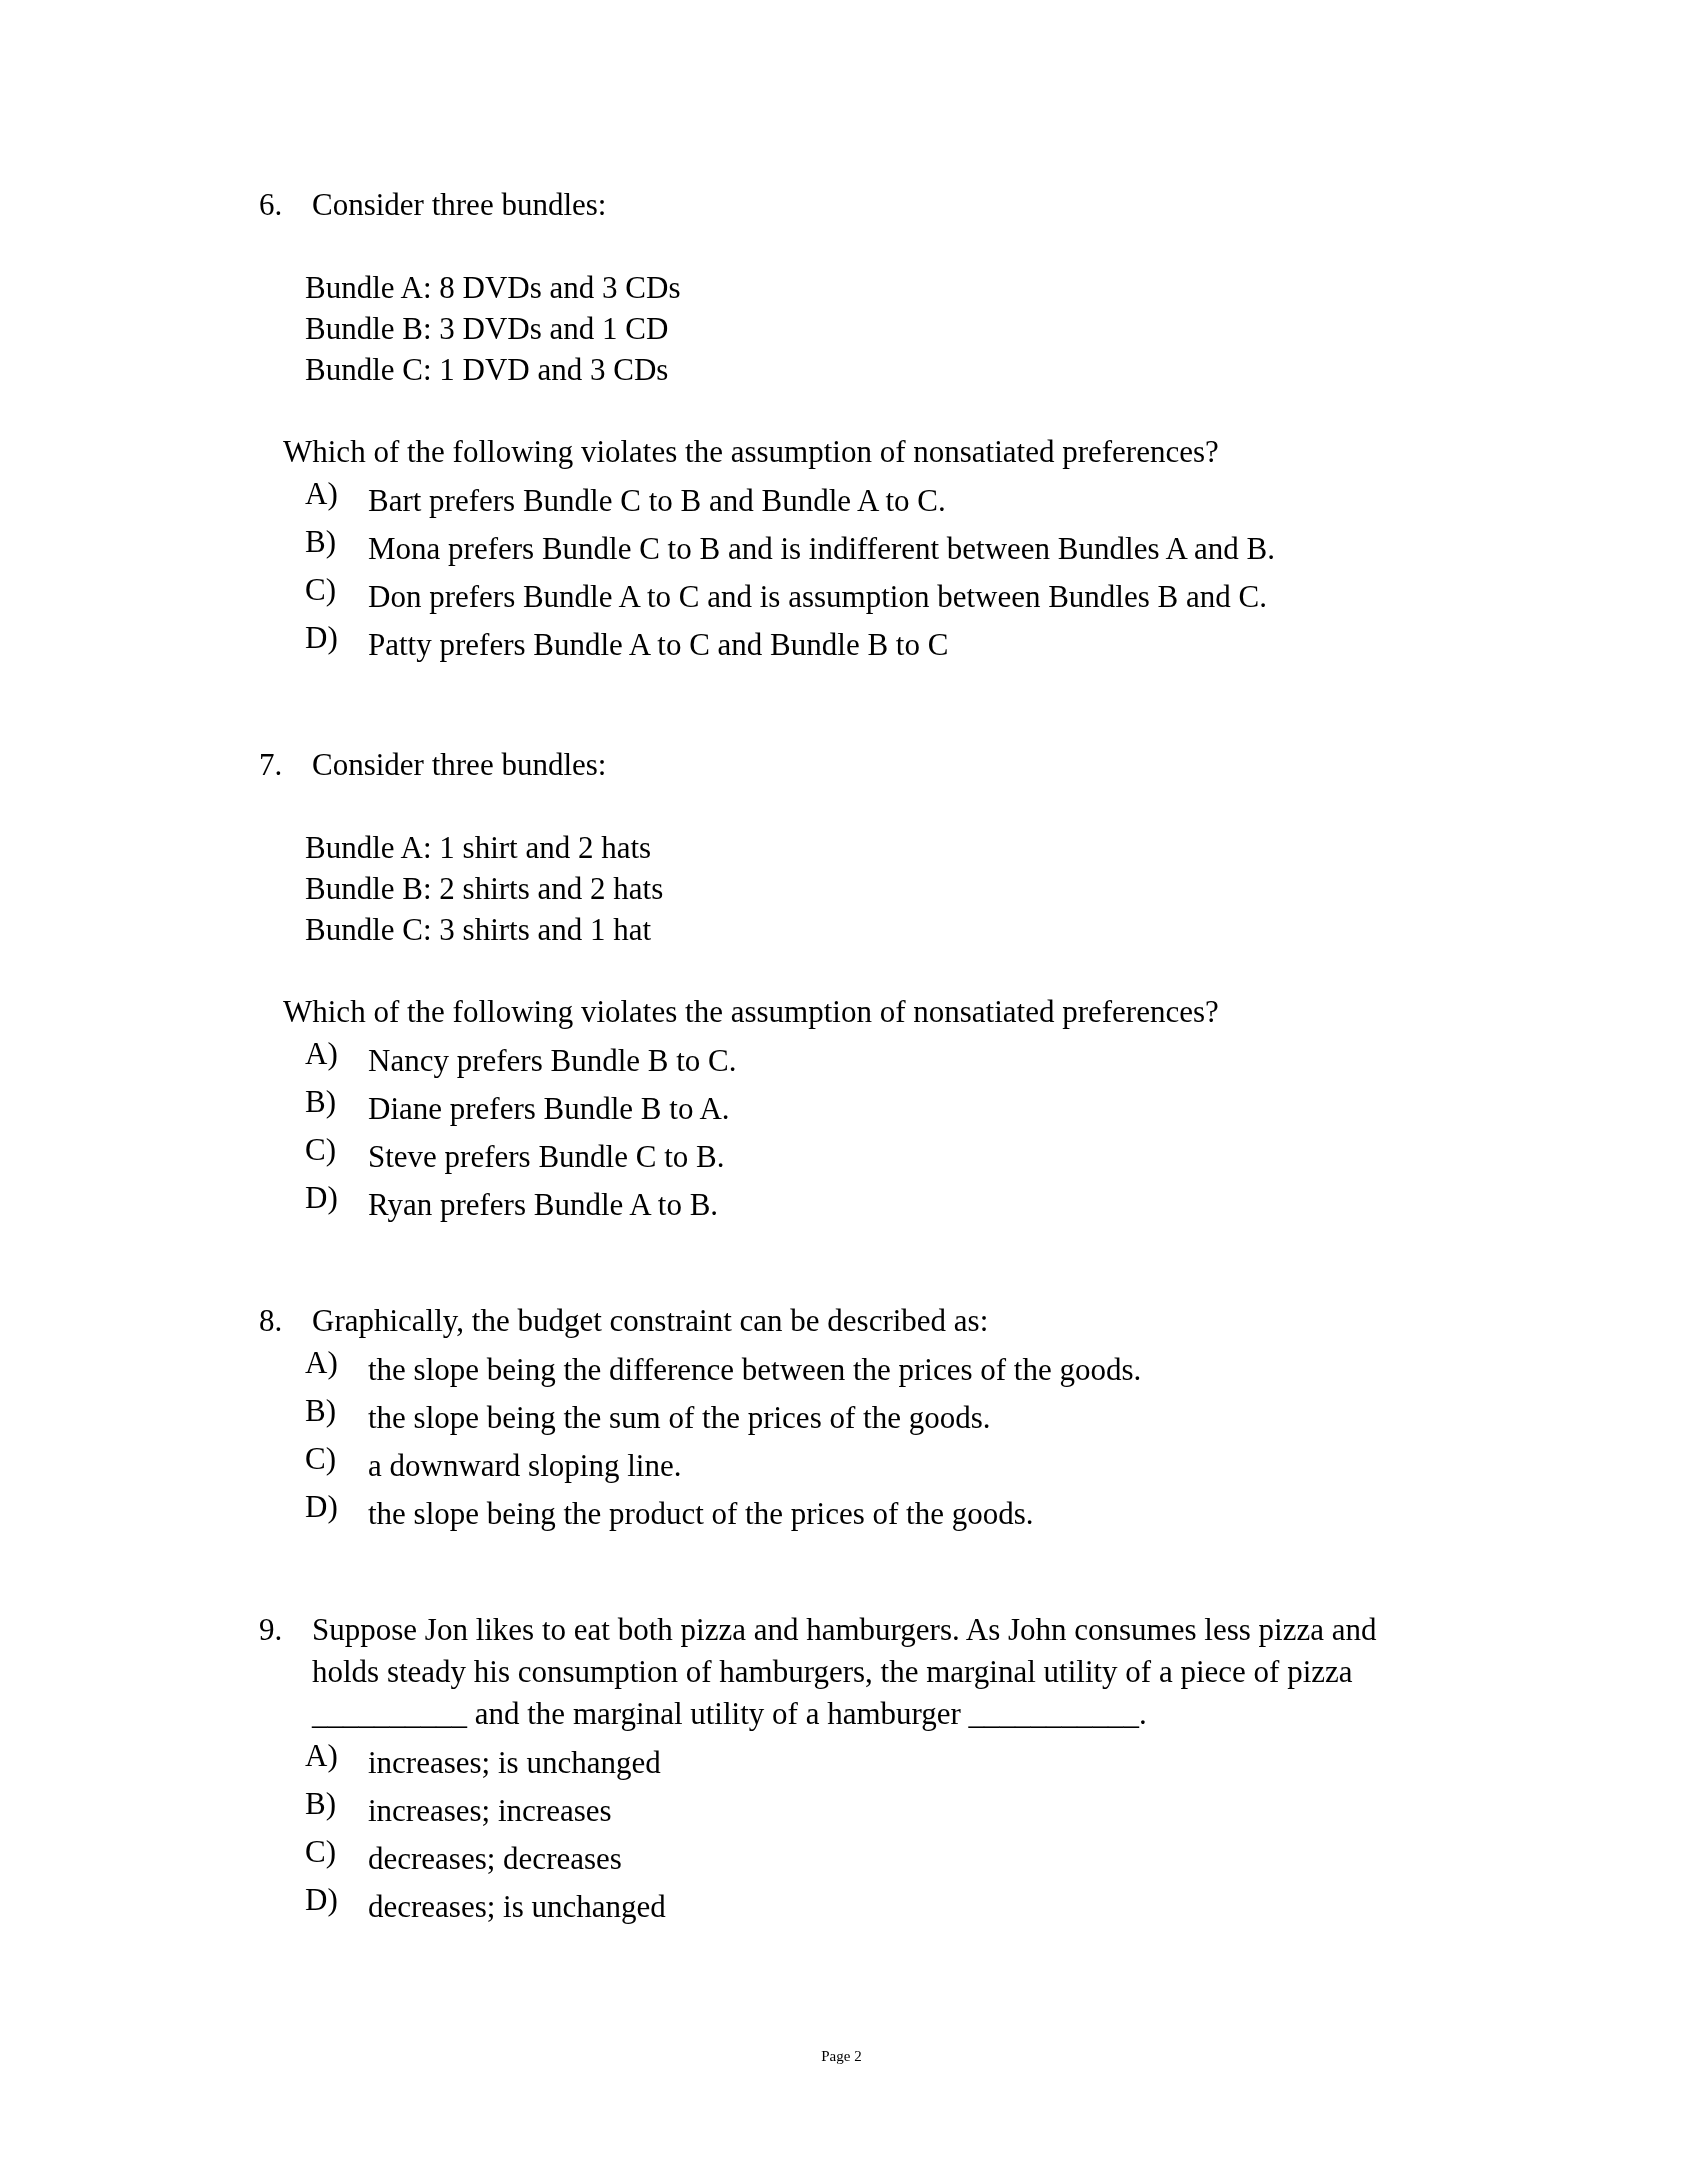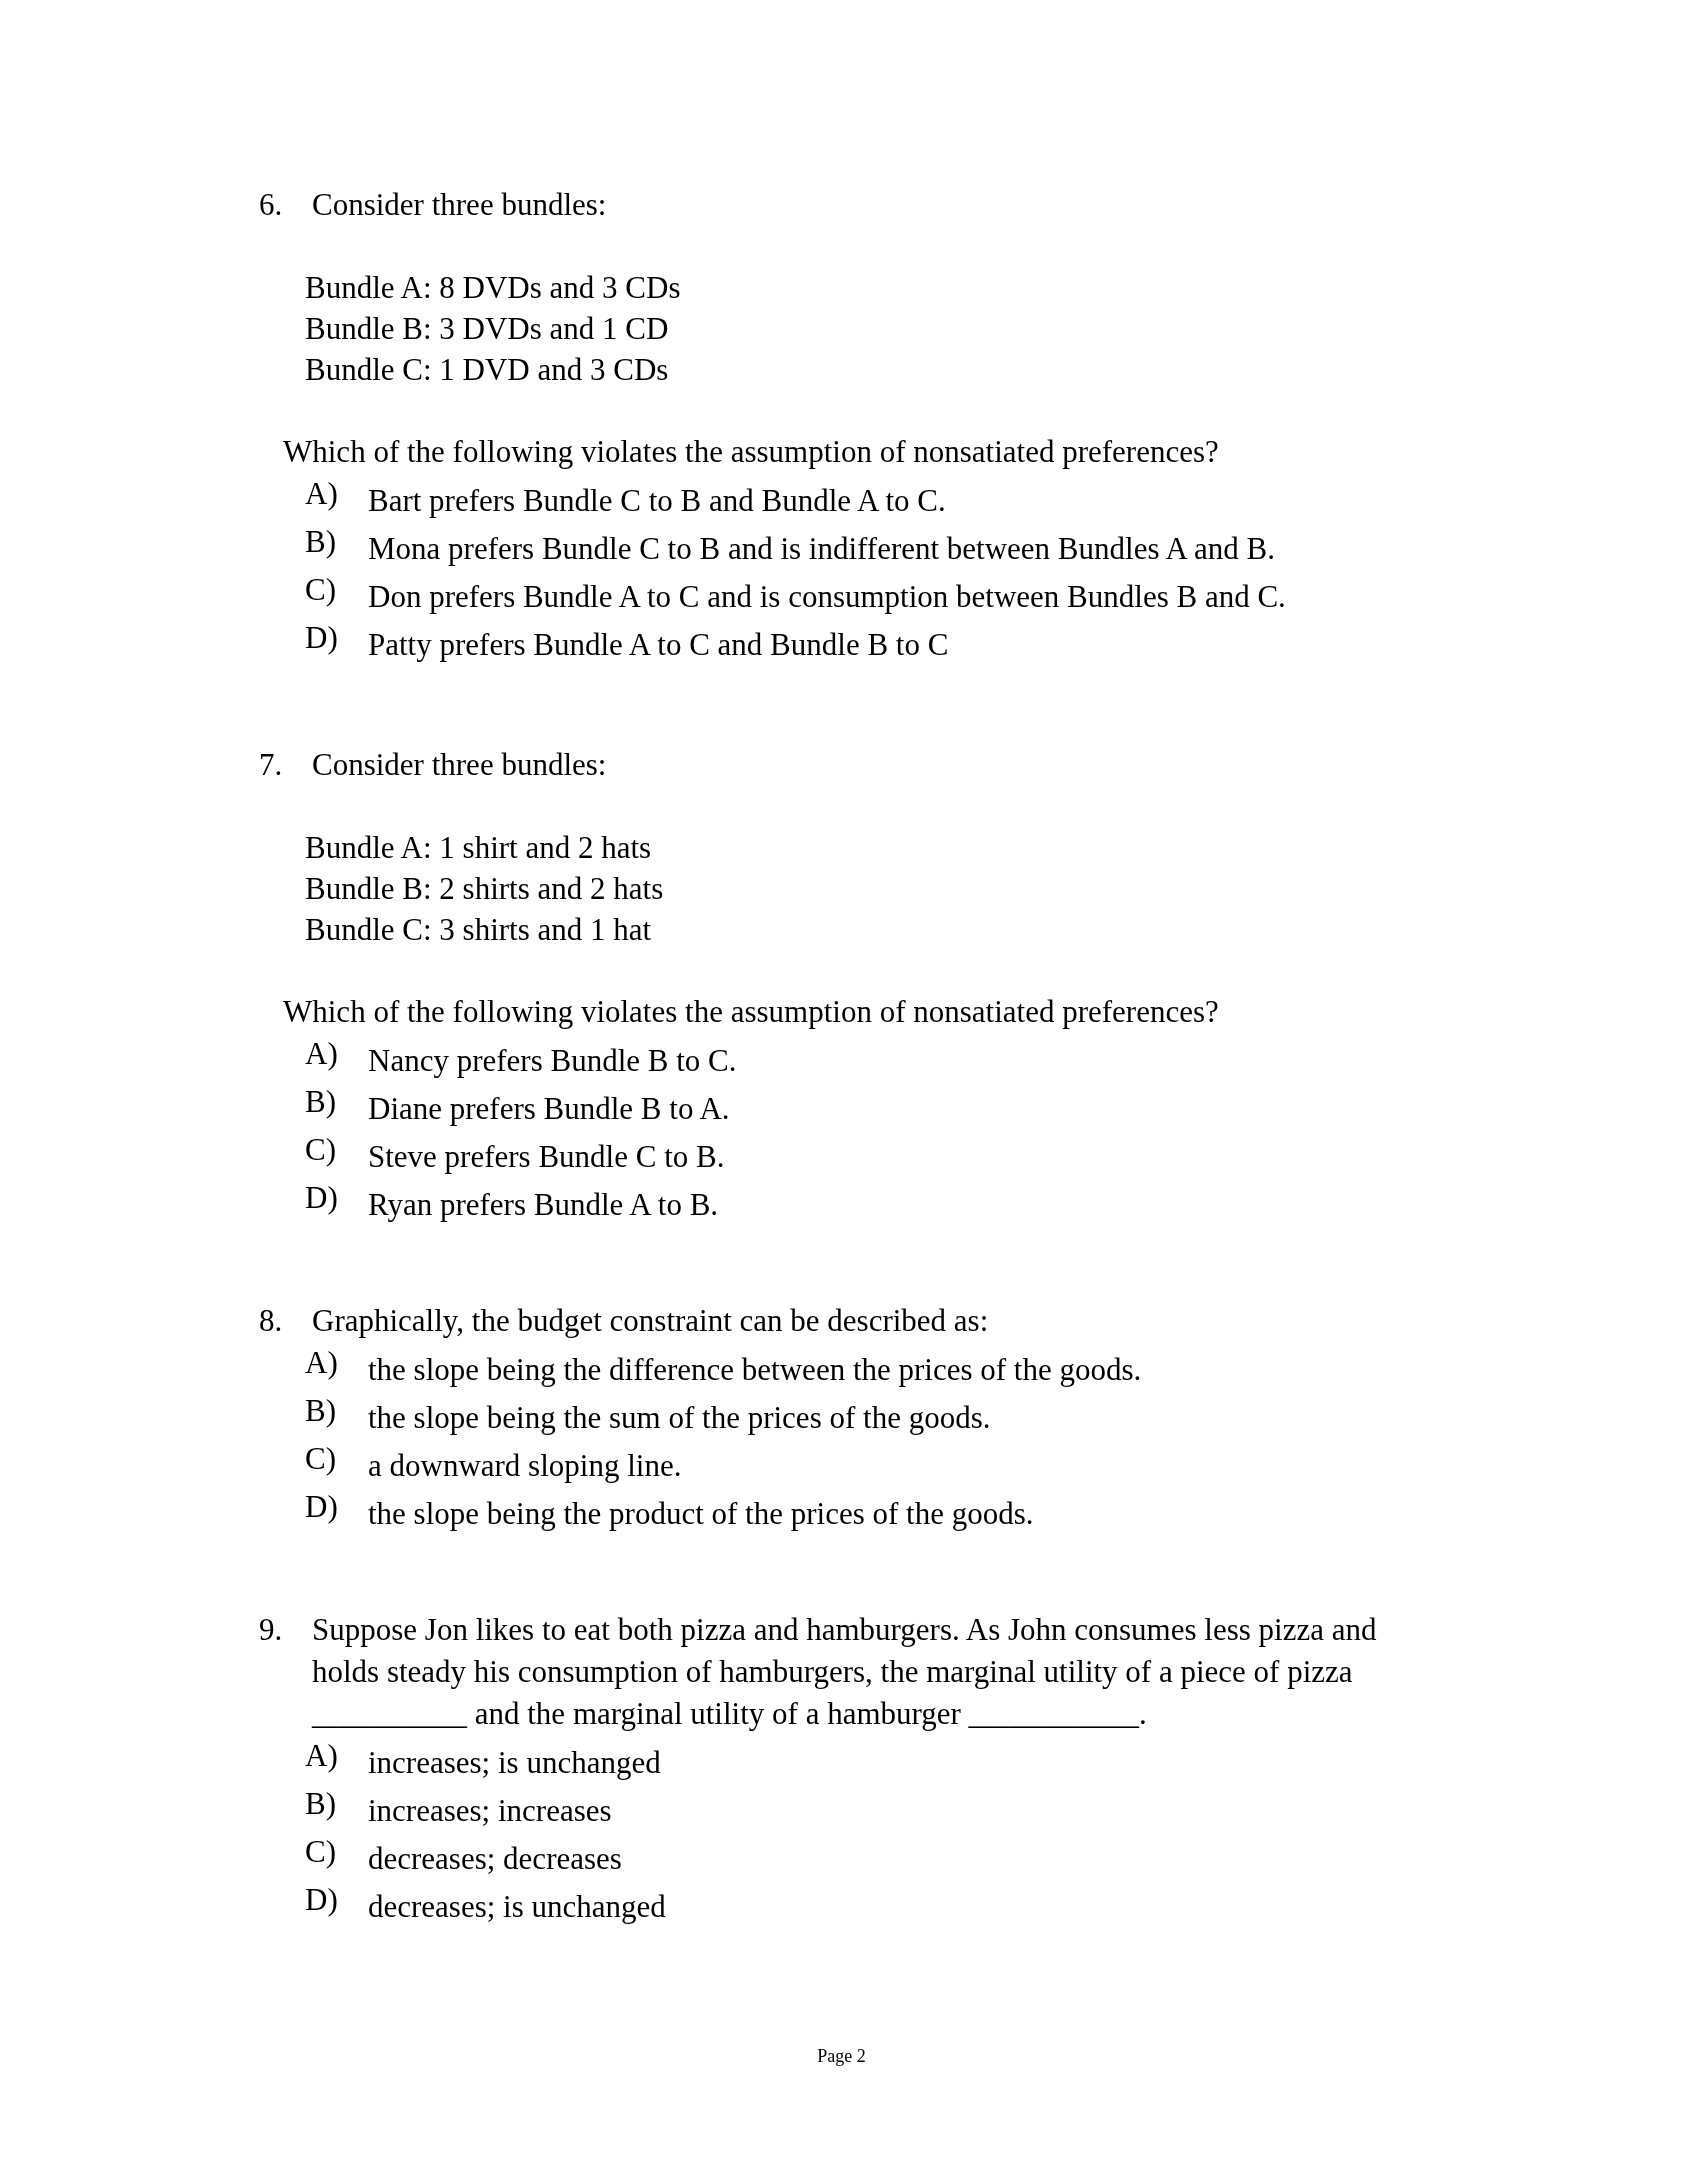--- a/index.html
+++ b/index.html
@@ -99,21 +99,21 @@
   .q-gap-lg { height: 79px; }
   .q-gap-md { height: 75px; }
 
   
   .footer {
     position: absolute;
     left: 0;
     top: 2041px;
     width: 1683px;
     text-align: center;
-    font-size: 18px;
+    font-size: 15px;
     line-height: 30px;
     font-family: "Liberation Serif", "DejaVu Serif", serif;
   }
 </style>
 </head>
 <body>
 
 <div class="page">
   <div class="content">
 
@@ -134,21 +134,21 @@
         <li>
           <span class="opt-letter">A)</span>
           <span class="opt-text">Bart prefers Bundle C to B and Bundle A to C.</span>
         </li>
         <li>
           <span class="opt-letter">B)</span>
           <span class="opt-text">Mona prefers Bundle C to B and is indifferent between Bundles A and B.</span>
         </li>
         <li>
           <span class="opt-letter">C)</span>
-          <span class="opt-text">Don prefers Bundle A to C and is consumption between Bundles B and C.</span>
+          <span class="opt-text">Don prefers Bundle A to C and is assumption between Bundles B and C.</span>
         </li>
         <li>
           <span class="opt-letter">D)</span>
           <span class="opt-text">Patty prefers Bundle A to C and Bundle B to C</span>
         </li>
       </ul>
     </div>
 
     <div class="q-gap-lg"></div>
 

